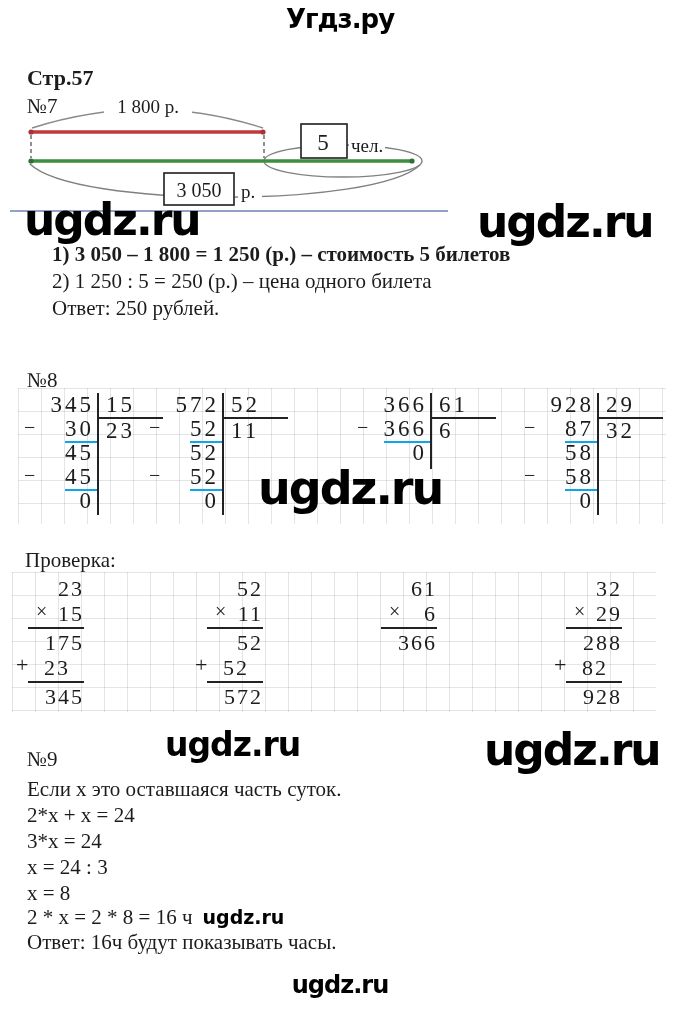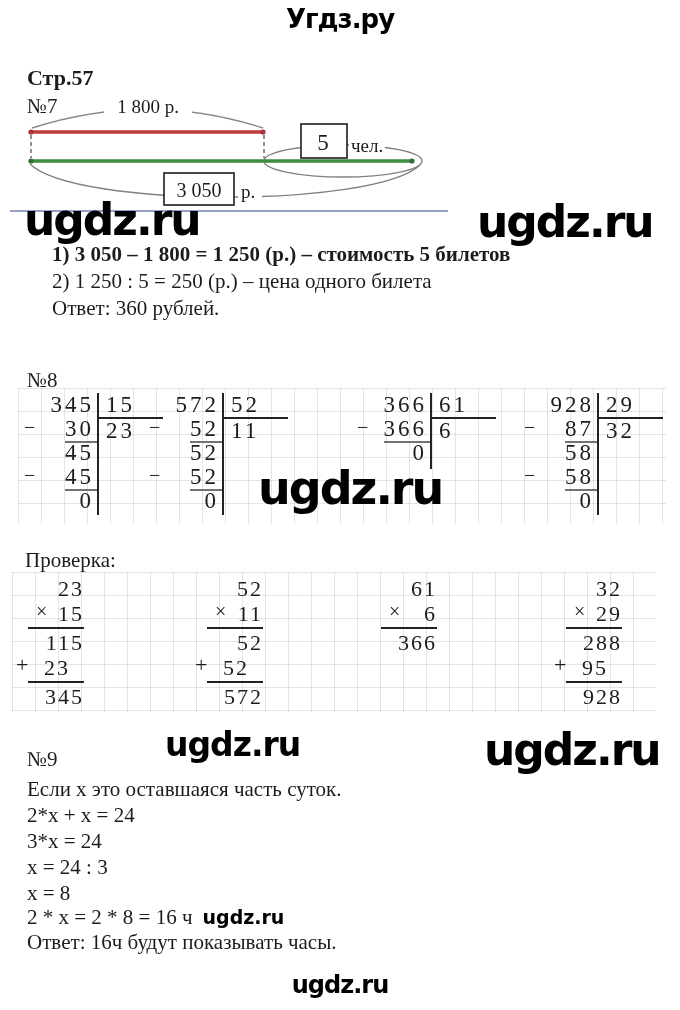--- a/index.html
+++ b/index.html
@@ -22,21 +22,21 @@
     background-size:23px 23px;
   }
   
   .divblock{position:absolute;display:flex;}
   .dcol-left{width:77px;text-align:right;}
   .dcol-right{width:64px;border-left:2px solid #222;}
   .dcol-right .drow{padding-left:7px;}
   .drow{height:24px;line-height:24px;font-size:23px;white-space:nowrap;}
   .divisor-row{border-bottom:2px solid #222;}
   .dnum{letter-spacing:3px;padding-right:3px;}
-  .u{border-bottom:2px solid #737373;}
+  .u{border-bottom:2px solid #0ea5e9;}
   .dminus{float:left;font-size:20px;position:relative;top:-2px;margin-left:4px;}
   
   .mcol{position:absolute;width:50px;text-align:right;}
   .mrow{height:25px;line-height:25px;font-size:22px;white-space:nowrap;}
   .mnum{letter-spacing:2px;}
   .mline{border-top:2px solid #222;height:0;margin:1px 0 1px -6px;}
   .shift{margin-right:14px;}
   .msign{position:absolute;left:2px;top:24px;font-size:20px;}
   .psign{position:absolute;left:-18px;top:76px;font-size:22px;}
   svg text{font-family:"Liberation Serif",serif;fill:#1c1c1c;}
@@ -81,21 +81,21 @@
   <text x="241" y="103" font-size="19">р.</text>
 
   <line x1="10" y1="116" x2="448" y2="116" stroke="#93a2c6" stroke-width="1.8"></line>
 </svg>
 
 <div class="abs wm" style="left:24px;top:198px;font-size:44px;">ugdz.ru</div>
 <div class="abs wm" style="left:477px;top:200px;font-size:44px;">ugdz.ru</div>
 
 <div class="abs serif21" style="left:52px;top:242px;font-weight:bold;">1)  3 050 – 1 800 = 1 250 (р.) – стоимость 5 билетов</div>
 <div class="abs serif21" style="left:52px;top:269px;">2)  1 250 : 5 = 250 (р.) – цена одного билета</div>
-<div class="abs serif21" style="left:52px;top:296px;">Ответ: 360 рублей.</div>
+<div class="abs serif21" style="left:52px;top:296px;">Ответ: 250 рублей.</div>
 
 <div class="abs serif21" style="left:27px;top:368px;">№8</div>
 
 <div class="abs gridpanel" style="left:18px;top:388px;width:648px;height:136px;"></div>
 
 <div class="divblock" style="left:20px;top:393px;height:122px;">
   <div class="dcol-left">
     <div class="drow"><span class="dnum">345</span></div>
     <div class="drow"><span class="dminus">−</span><span class="dnum u">30</span></div>
     <div class="drow"><span class="dnum">45</span></div>
@@ -153,21 +153,21 @@
 <div class="abs serif21" style="left:25px;top:548px;text-align:center;">Проверка:</div>
 
 <div class="abs gridpanel" style="left:12px;top:572px;width:644px;height:140px;"></div>
 
 <div class="mcol" style="left:34px;top:576px;">
   <span class="msign">×</span>
   <span class="psign">+</span>
   <div class="mrow"><span class="mnum">23</span></div>
   <div class="mrow"><span class="mnum">15</span></div>
   <div class="mline"></div>
-  <div class="mrow"><span class="mnum">115</span></div>
+  <div class="mrow"><span class="mnum">175</span></div>
   <div class="mrow"><span class="mnum shift">23</span></div>
   <div class="mline"></div>
   <div class="mrow"><span class="mnum">345</span></div>
 </div>
 
 <div class="mcol" style="left:213px;top:576px;">
   <span class="msign">×</span>
   <span class="psign">+</span>
   <div class="mrow"><span class="mnum">52</span></div>
   <div class="mrow"><span class="mnum">11</span></div>
@@ -186,21 +186,21 @@
   <div class="mrow"><span class="mnum">366</span></div>
 </div>
 
 <div class="mcol" style="left:572px;top:576px;">
   <span class="msign">×</span>
   <span class="psign">+</span>
   <div class="mrow"><span class="mnum">32</span></div>
   <div class="mrow"><span class="mnum">29</span></div>
   <div class="mline"></div>
   <div class="mrow"><span class="mnum">288</span></div>
-  <div class="mrow"><span class="mnum shift">95</span></div>
+  <div class="mrow"><span class="mnum shift">82</span></div>
   <div class="mline"></div>
   <div class="mrow"><span class="mnum">928</span></div>
 </div>
 
 <div class="abs serif21" style="left:27px;top:747px;">№9</div>
 <div class="abs wm" style="left:165px;top:728px;font-size:33px;letter-spacing:-1px;">ugdz.ru</div>
 <div class="abs wm" style="left:484px;top:728px;font-size:44px;">ugdz.ru</div>
 
 <div class="abs serif21" style="left:27px;top:777px;">Если х это оставшаяся часть суток.</div>
 <div class="abs serif21" style="left:27px;top:803px;">2*х + х = 24</div>

